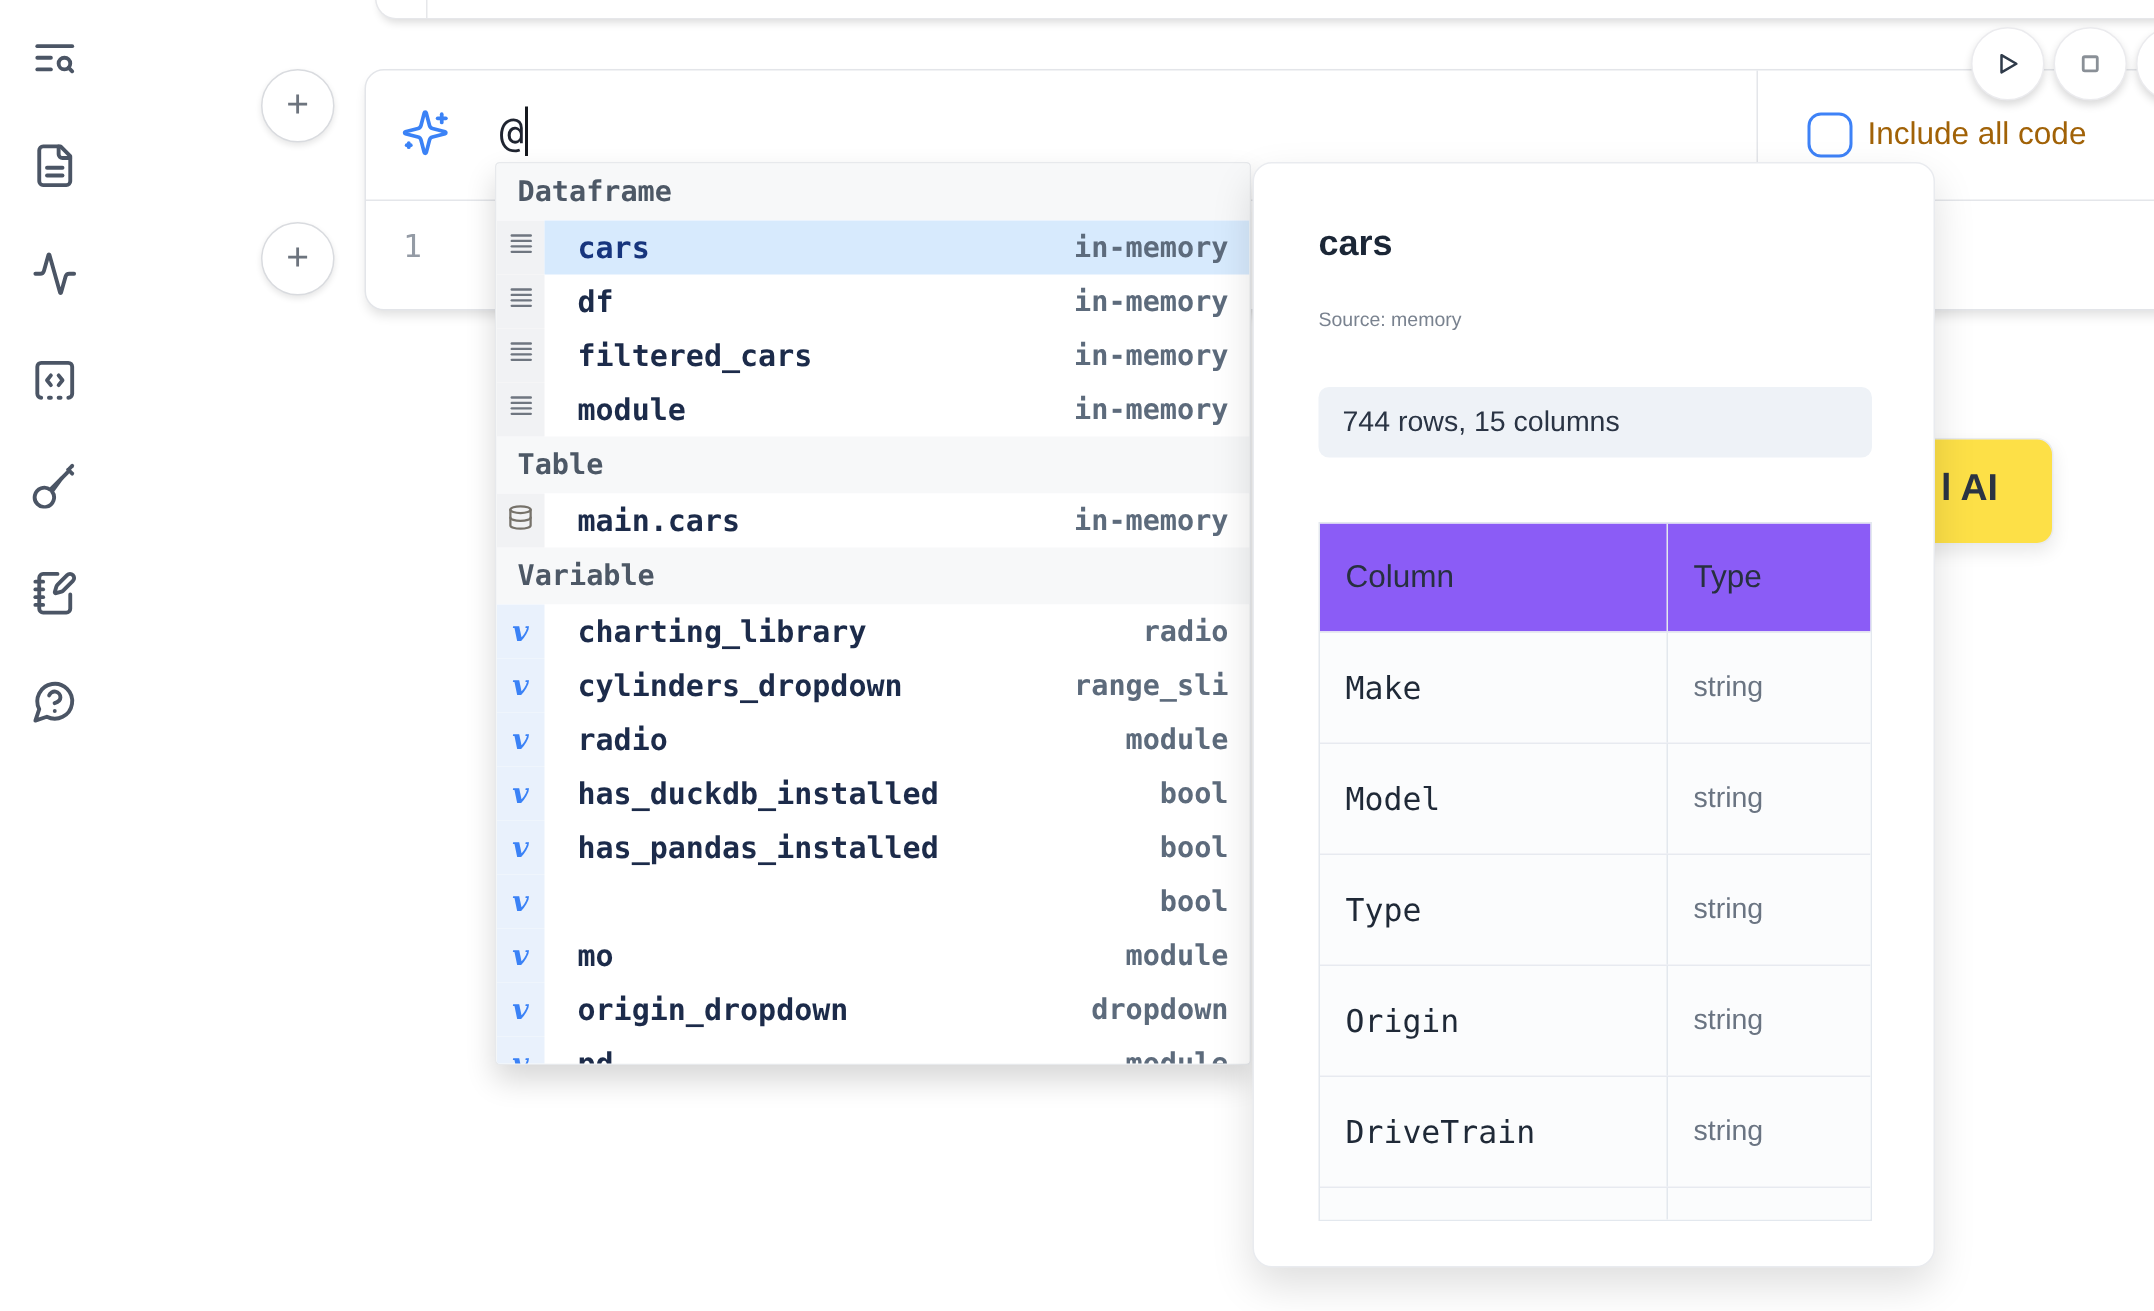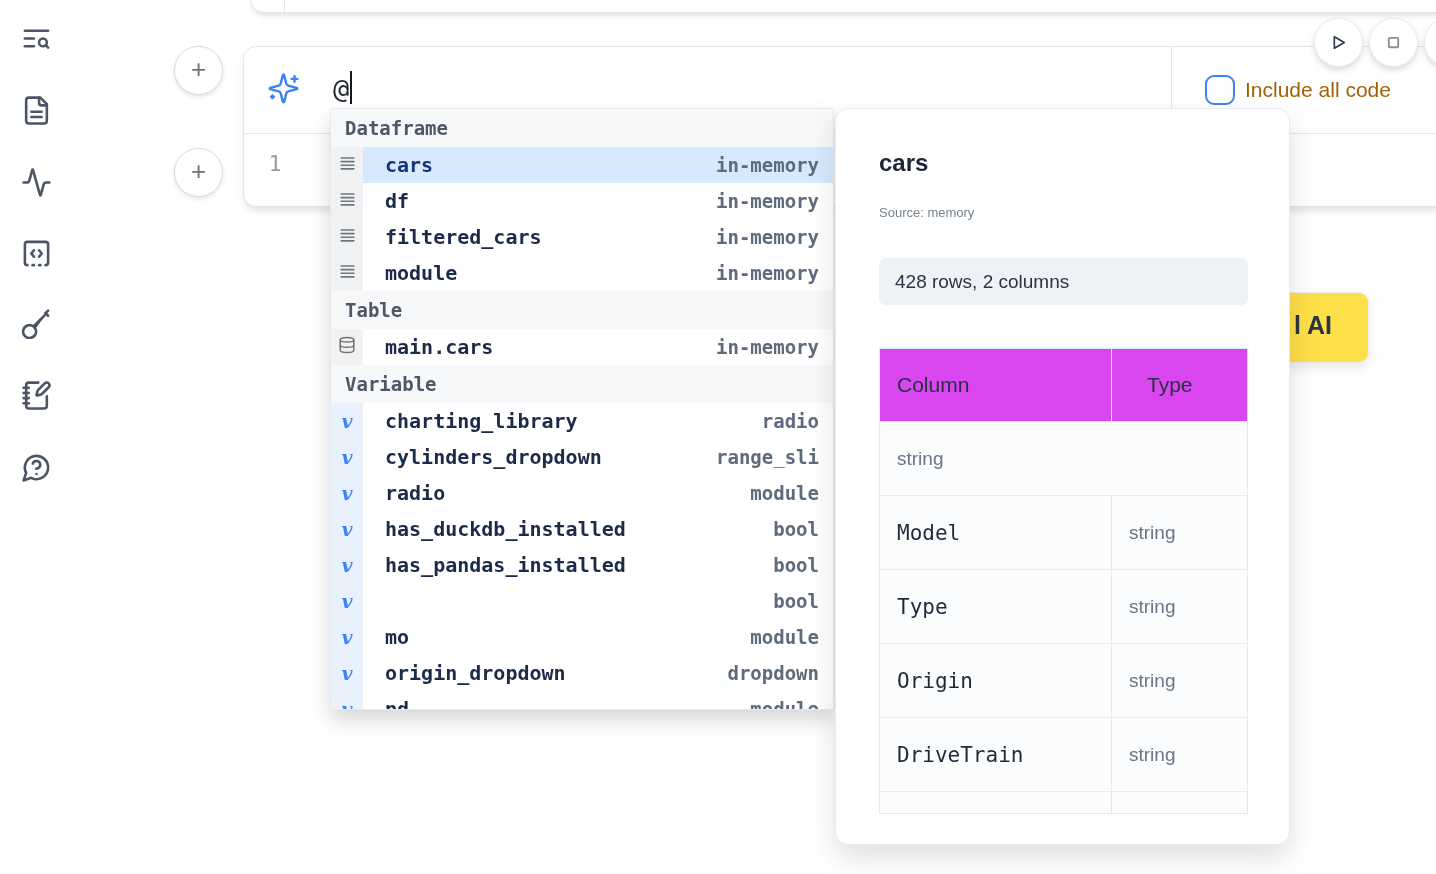--- a/index.html
+++ b/index.html
@@ -82,21 +82,21 @@
   
   #preview { position:absolute; left:835px; top:108px; width:455px; height:737px; background:#fff;
              border:1px solid #e9ebef; border-radius:13px; box-shadow:0 12px 28px rgba(0,0,0,0.13);
              z-index:20; }
   #pv-title { position:absolute; left:43px; top:40px; font-size:24px; font-weight:bold; color:#1b2636; }
   #pv-source { position:absolute; left:43px; top:96px; font-size:13px; color:#79828f; }
   #pv-shape { position:absolute; left:43px; top:149px; width:369px; height:47px; background:#eef2f7;
               border-radius:7px; font-size:19px; color:#2a3444; line-height:47px; padding-left:16px; }
   #pv-table { position:absolute; left:43px; top:239px; width:369px; height:466px; overflow:hidden;
               border:1px solid #e3e8ee; }
-  .pv-hrow { display:flex; height:72px; background:#d946ef;gap:18px; }
+  .pv-hrow { display:flex; height:72px; background:#8b5cf6; }
   .pv-row  { display:flex; height:74px; background:#fbfcfd; border-top:1px solid #e7eaf0; }
   .pv-c1 { width:232px; border-right:1px solid #e3e8ee; display:flex; align-items:center; padding-left:17px; }
   .pv-c2 { flex:1; display:flex; align-items:center; padding-left:17px; }
   .pv-hrow .pv-c1, .pv-hrow .pv-c2 { font-size:21px; color:#27303f; }
   .pv-colname { font-family:"DejaVu Sans Mono", monospace; font-size:21px; color:#1f2937; }
   .pv-coltype { font-size:19px; color:#6a7482; }
 </style>
 </head>
 <body>
 
@@ -363,27 +363,30 @@
         <span class="ac-body">
           <span class="ac-name">pd</span>
           <span class="ac-detail">module</span>
         </span>
       </div>
     </div>
 
   <div id="preview">
     <div id="pv-title">cars</div>
     <div id="pv-source">Source: memory</div>
-    <div id="pv-shape">428 rows, 2 columns</div>
+    <div id="pv-shape">744 rows, 15 columns</div>
     <div id="pv-table">
         <div class="pv-hrow">
           <span class="pv-c1">Column</span>
           <span class="pv-c2">Type</span>
         </div>
         <div class="pv-row">
+          <span class="pv-c1">
+            <span class="pv-colname">Make</span>
+          </span>
           <span class="pv-c2">
             <span class="pv-coltype">string</span>
           </span>
         </div>
         <div class="pv-row">
           <span class="pv-c1">
             <span class="pv-colname">Model</span>
           </span>
           <span class="pv-c2">
             <span class="pv-coltype">string</span>

